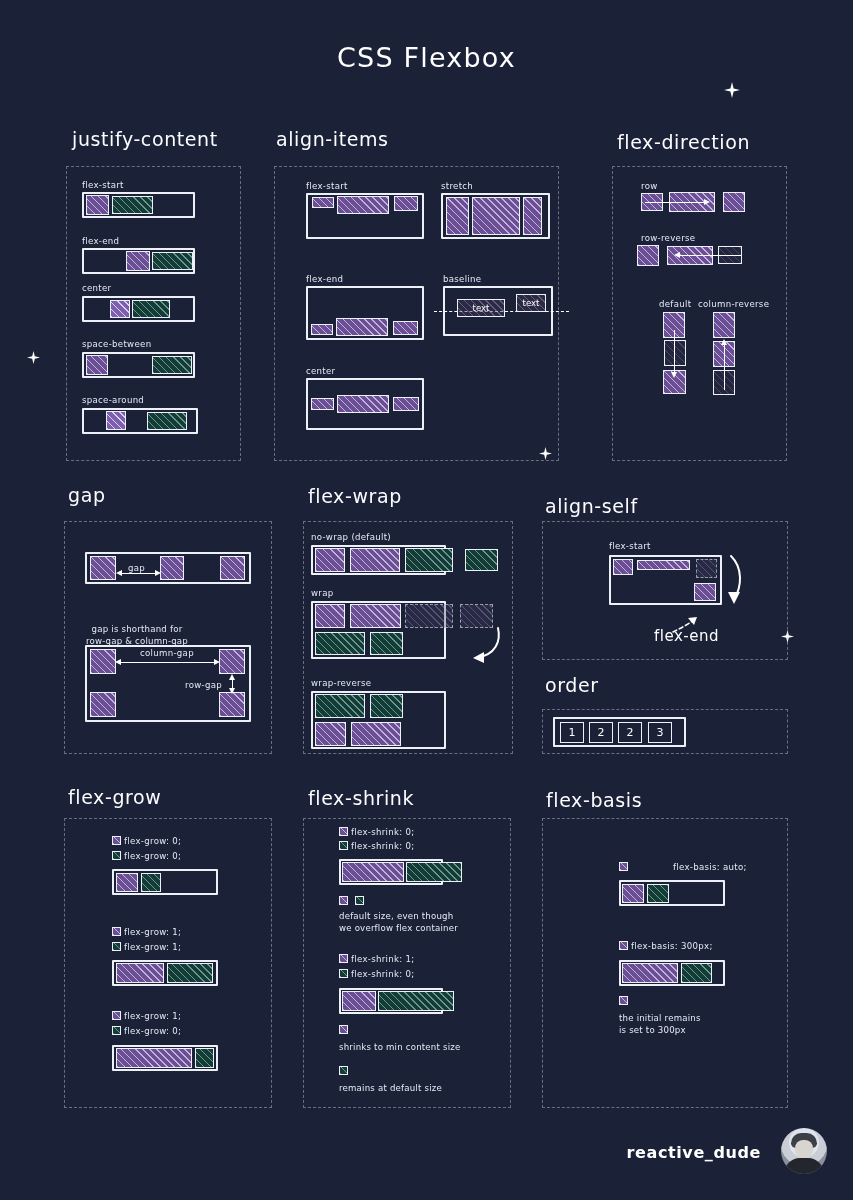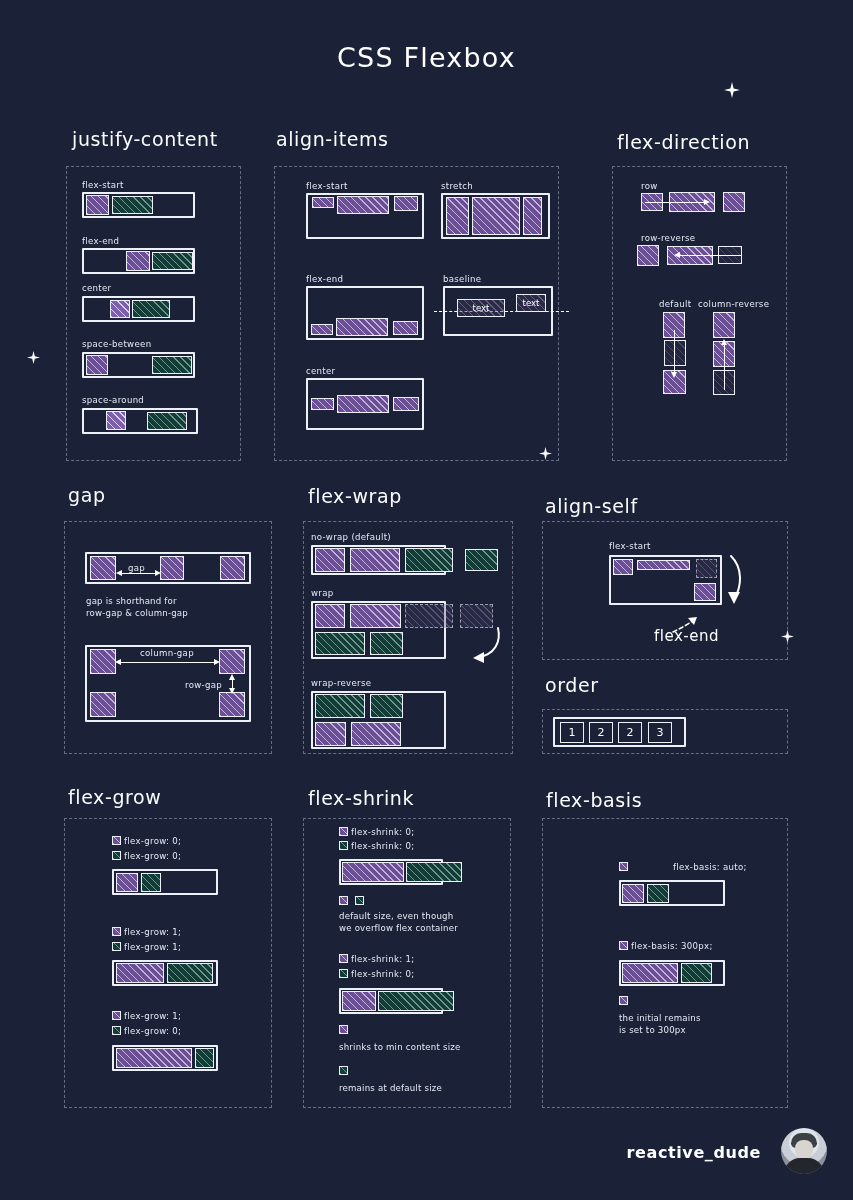--- a/index.html
+++ b/index.html
@@ -300,21 +300,21 @@
 
   <div class="cont" style="left:85px;top:552px;width:166px;height:32px;"></div>
   <div class="box p" style="left:90px;top:556px;width:26px;height:24px;"></div>
   <div class="box p" style="left:160px;top:556px;width:24px;height:24px;"></div>
   <div class="box p" style="left:220px;top:556px;width:25px;height:24px;"></div>
   <div class="lbl" style="left:128px;top:563px;">gap</div>
   <div class="ln hline" style="left:120px;top:573px;width:38px;"></div>
   <div class="arrowhead ah-l" style="left:116px;top:570px;"></div>
   <div class="arrowhead ah-r" style="left:155px;top:570px;"></div>
 
-  <div class="note" style="left:86px;top:596px;">gap is shorthand for
+  <div class="note" style="left:86px;top:624px;text-align:center;">gap is shorthand for
 row-gap &amp; column-gap</div>
 
   <div class="cont" style="left:85px;top:645px;width:166px;height:77px;"></div>
   <div class="box p" style="left:90px;top:649px;width:26px;height:25px;"></div>
   <div class="box p" style="left:219px;top:649px;width:26px;height:25px;"></div>
   <div class="box p" style="left:90px;top:692px;width:26px;height:25px;"></div>
   <div class="box p" style="left:219px;top:692px;width:26px;height:25px;"></div>
   <div class="lbl" style="left:140px;top:648px;">column-gap</div>
   <div class="ln hline" style="left:119px;top:662px;width:98px;"></div>
   <div class="arrowhead ah-l" style="left:115px;top:659px;"></div>

